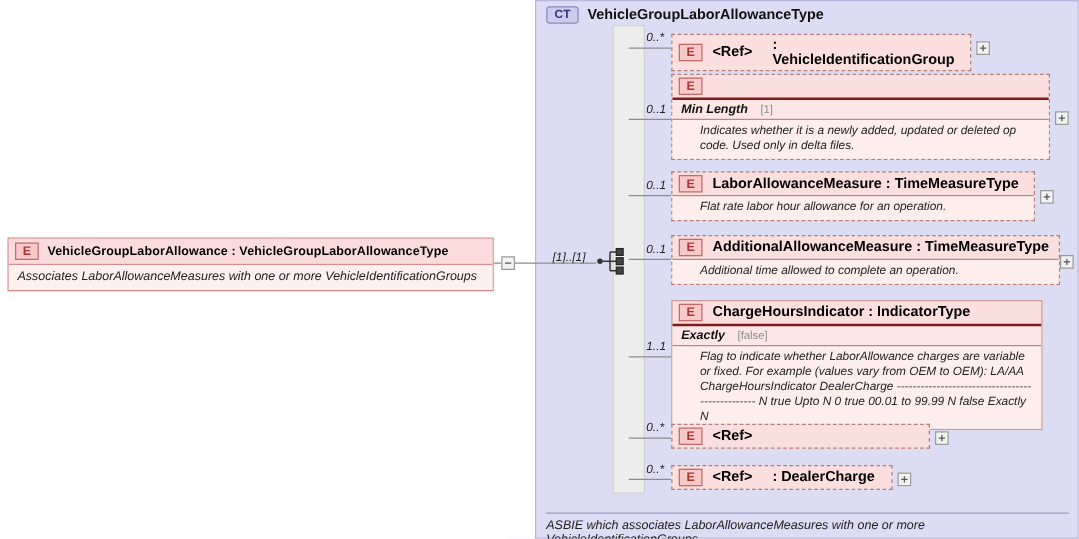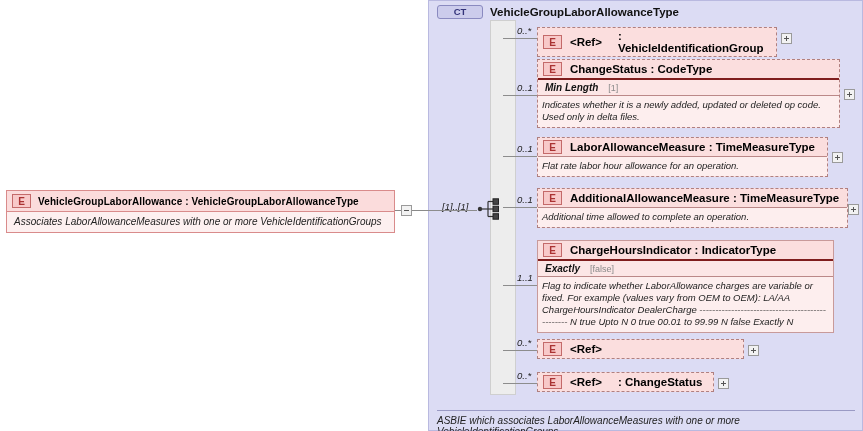--- a/index.html
+++ b/index.html
@@ -57,21 +57,21 @@
     position:absolute;left:428px;top:0px;width:435px;height:431px;
     background:#dcdcf4;
     border:1px solid #b9b9e0;
     box-sizing:border-box;
   }
   .ct-head{
     position:absolute;left:8px;top:4px;
     display:flex;align-items:center;gap:7px;
   }
   .ct-badge{
-    display:inline-block;width:46px;height:14px;line-height:12px;
+    display:inline-block;width:26px;height:14px;line-height:12px;
     text-align:center;font-size:9.5px;font-weight:bold;color:#33337a;
     background:#ccccec;border:1px solid #8a8ac0;border-radius:3px;
     box-sizing:border-box;
   }
   .ct-title{font-weight:bold;font-size:11.5px;color:#111;}
 
   
   .comp-bar{
     position:absolute;left:490px;top:20px;width:26px;height:375px;
     background:#ededed;border:1px solid #cfcfcf;
@@ -108,21 +108,21 @@
     border-top:2px solid #7f1d1d;
     background:#fce6e6;
     padding:2px 7px 2px 7px;
     font-size:10px;
   }
   .el .facet .fname{font-style:italic;font-weight:bold;color:#111;}
   .el .facet .fval{color:#8a8a8a;font-size:9px;margin-left:10px;}
   .el .doc{
     border-top:1px solid #bb8888;
     background:#fdeeee;
-    padding:3px 7px 4px 4px;
+    padding:3px 7px 4px 22px;
     font-style:italic;font-size:9.5px;color:#222;line-height:1.25;
   }
   .ref-name{display:flex;align-items:center;}
   .ref-name .r1{font-weight:bold;font-size:11.5px;}
   .ref-name .r2{font-weight:bold;font-size:11.5px;margin-left:16px;}
 
   
   .plus-box{
     position:absolute;width:11px;height:11px;
     border:1px solid #9a9a9a;background:#f2f2f2;box-sizing:border-box;
@@ -190,21 +190,20 @@
       </span>
     </div>
   </div>
   <div class="plus-box" style="left:781px;top:33px;"></div>
 
   <div class="occ" style="left:517px;top:82px;">0..1</div>
   <div class="hline" style="left:503px;top:95px;width:34px;"></div>
   <div class="el" style="left:537px;top:59px;width:303px;">
     <div class="row">
       <span class="badge">E</span>
-      <span class="name">ChangeStatus : CodeType</span>
     </div>
     <div class="facet">
       <span class="fname">Min Length</span><span class="fval">[1]</span>
     </div>
     <div class="doc">Indicates whether it is a newly added, updated or deleted op code. Used only in delta files.</div>
   </div>
   <div class="plus-box" style="left:844px;top:89px;"></div>
 
   <div class="occ" style="left:517px;top:143px;">0..1</div>
   <div class="hline" style="left:503px;top:156px;width:34px;"></div>
@@ -253,19 +252,19 @@
   </div>
   <div class="plus-box" style="left:748px;top:345px;"></div>
 
   <div class="occ" style="left:517px;top:370px;">0..*</div>
   <div class="hline" style="left:503px;top:383px;width:34px;"></div>
   <div class="el" style="left:537px;top:372px;width:177px;">
     <div class="row">
       <span class="badge">E</span>
       <span class="ref-name">
         <span class="r1">&lt;Ref&gt;</span>
-        <span class="r2">: ChangeStatus</span>
+        <span class="r2">: DealerCharge</span>
       </span>
     </div>
   </div>
   <div class="plus-box" style="left:718px;top:378px;"></div>
 
 </div>
 
 </body></html>

